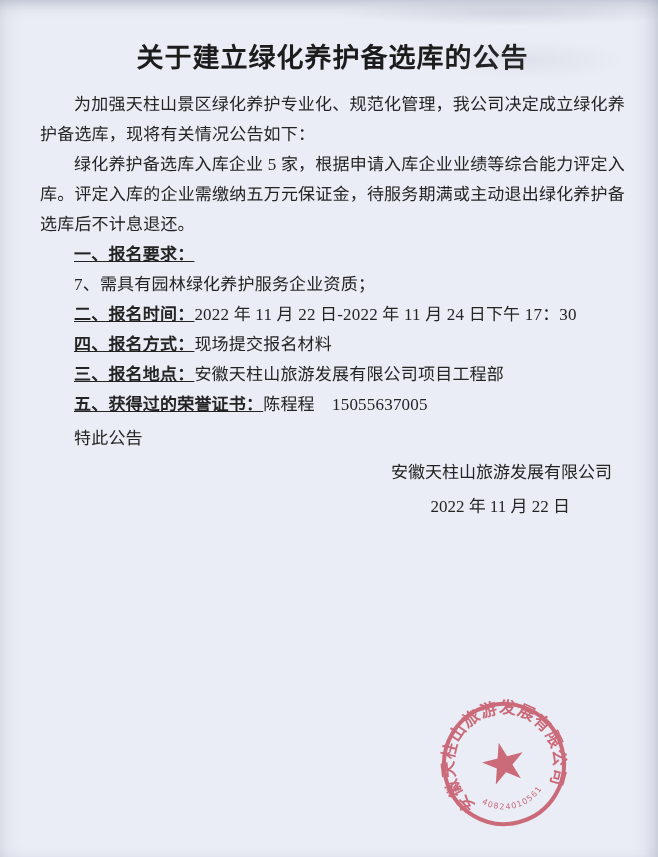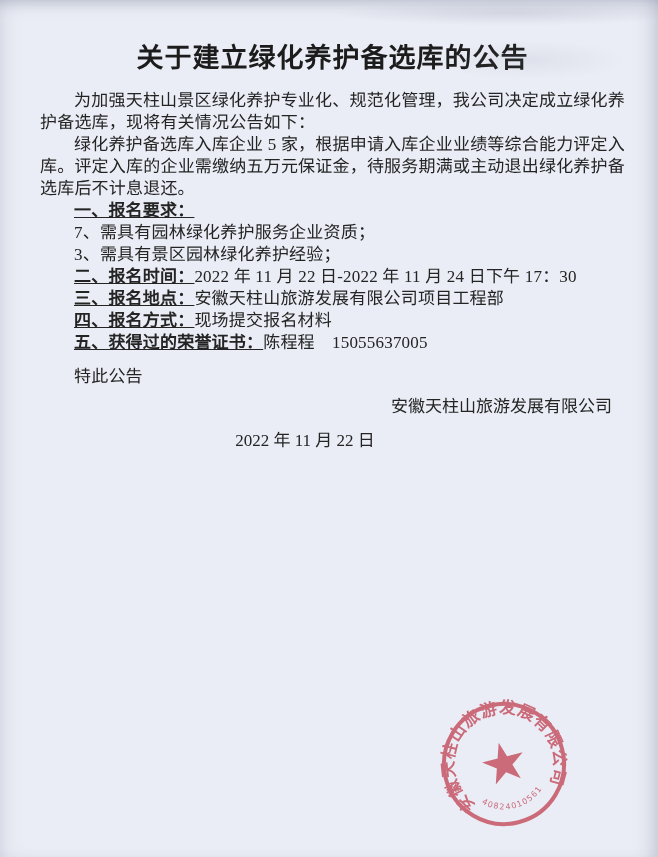--- a/index.html
+++ b/index.html
@@ -16,27 +16,27 @@
   .smudge.s1{left:330px;top:0;width:360px;height:26px;
     background:radial-gradient(ellipse at center,rgba(140,146,168,.22),rgba(140,146,168,0) 70%);}
   .smudge.s2{left:430px;top:40px;width:200px;height:40px;
     background:radial-gradient(ellipse at center,rgba(140,146,168,.12),rgba(140,146,168,0) 70%);}
   .doc{padding:42px 33px 0 40px;}
   .title{
     font-family:"Liberation Sans","DejaVu Sans",sans-serif;
     font-weight:bold;font-size:27px;line-height:32px;
     text-align:center;margin:0 0 16px 0;letter-spacing:1px;color:#1c1c1c;
   }
-  .line{font-size:17px;line-height:22px;margin:0;text-align:justify;letter-spacing:.2px;}
+  .line{font-size:17px;line-height:30px;margin:0;text-align:justify;letter-spacing:.2px;}
   .indent{text-indent:2em;}
   .bold{font-weight:bold;text-decoration:underline;}
-  .closing{margin-top:12px;}
+  .closing{margin-top:4px;}
   .signature{text-align:right;font-size:17px;line-height:34px;margin-top:2px;}
   .signature .company{padding-right:13px;}
-  .signature .date{padding-right:55px;text-align:center;}
+  .signature .date{padding-right:55px;}
   .seal{
     position:absolute;left:424px;top:684px;width:160px;height:160px;
     opacity:.82;mix-blend-mode:multiply;transform:rotate(-14deg);
     pointer-events:none;
   }
   .seal .ring{fill:none;stroke-width:4px;}
   .seal .arc-text{font-family:"Liberation Serif","DejaVu Serif",serif;font-weight:bold;font-size:16.5px;letter-spacing:1px;}
   .seal .num-text{font-family:"DejaVu Sans",sans-serif;font-size:8px;letter-spacing:1.2px;}
 </style>
 </head>
@@ -47,25 +47,24 @@
   <div class="smudge s2"></div>
 
   <div class="doc">
     <h1 class="title">关于建立绿化养护备选库的公告</h1>
 
     <p class="line indent">为加强天柱山景区绿化养护专业化、规范化管理，我公司决定成立绿化养护备选库，现将有关情况公告如下：</p>
     <p class="line indent">绿化养护备选库入库企业 5 家，根据申请入库企业业绩等综合能力评定入库。评定入库的企业需缴纳五万元保证金，待服务期满或主动退出绿化养护备选库后不计息退还。</p>
 
     <p class="line indent bold">一、报名要求：</p>
     <p class="line indent">7、需具有园林绿化养护服务企业资质；</p>
-    <p class="line indent">3、需具有景区园林绿化养护经验；</p>
 
     <p class="line indent"><span class="bold">二、报名时间：</span><span>2022 年 11 月 22 日-2022 年 11 月 24 日下午 17：30</span></p>
+    <p class="line indent"><span class="bold">四、报名方式：</span><span>现场提交报名材料</span></p>
     <p class="line indent"><span class="bold">三、报名地点：</span><span>安徽天柱山旅游发展有限公司项目工程部</span></p>
-    <p class="line indent"><span class="bold">四、报名方式：</span><span>现场提交报名材料</span></p>
     <p class="line indent"><span class="bold">五、获得过的荣誉证书：</span><span>陈程程　15055637005</span></p>
 
     <p class="line indent closing">特此公告</p>
 
     <div class="signature">
       <div class="company">安徽天柱山旅游发展有限公司</div>
       <div class="date">2022 年 11 月 22 日</div>
     </div>
   </div>
 

